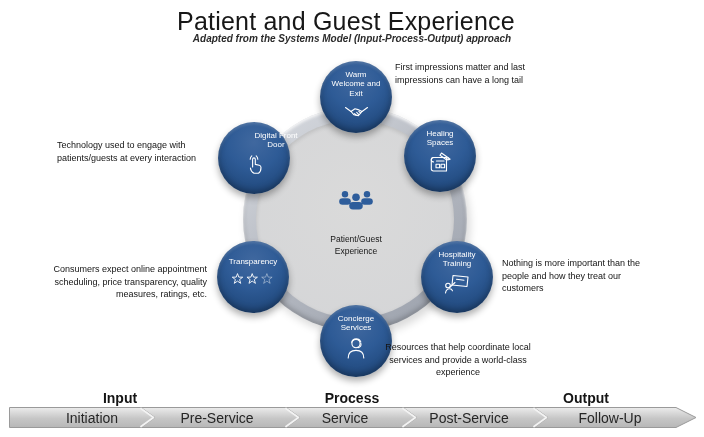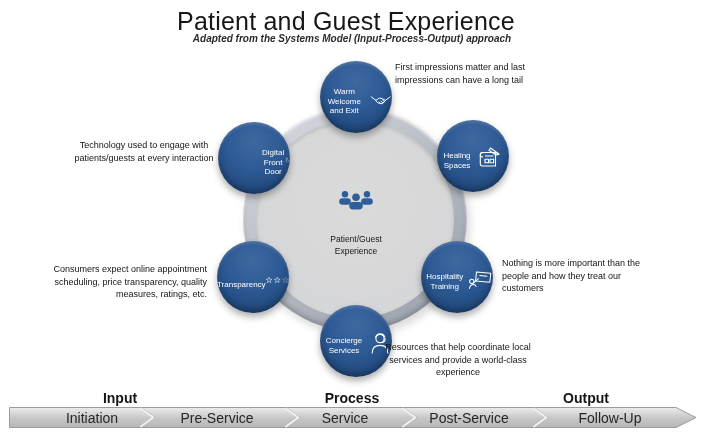--- a/index.html
+++ b/index.html
@@ -20,38 +20,38 @@
     background:radial-gradient(circle at 50% 42%,#dadada 0%,#d4d5d7 100%);
     box-shadow:inset 0 2px 4px rgba(0,0,0,.12);}
 
   .center-box{position:absolute;left:320px;top:189px;width:72px;text-align:center;}
   .center-label{margin-top:20px;font-size:8.5px;line-height:1.45;color:#161616;}
 
   
   .node{position:absolute;width:72px;height:72px;border-radius:50%;
     background:radial-gradient(circle at 50% 28%,#40689f 0%,#2e5b96 42%,#21497d 78%,#1a3f6e 100%);
     box-shadow:0 4px 7px rgba(0,0,0,.32), inset 0 -3px 6px rgba(0,0,0,.28), inset 0 2px 3px rgba(255,255,255,.18);
-    display:flex;align-items:center;justify-content:flex-start;}
+    display:flex;flex-direction:column;align-items:center;justify-content:flex-start;}
   .node-label{color:#ffffff;font-size:8px;font-weight:500;line-height:1.18;text-align:center;margin-top:9px;}
   .node-icon{margin-top:3px;}
   .n-ww{left:320px;top:61px;}   .n-ww  .node-label{width:56px;}
-  .n-hs{left:437px;top:120px;align-items:center;}  .n-hs  .node-label{width:40px;}
+  .n-hs{left:404px;top:120px;align-items:center;}  .n-hs  .node-label{width:40px;}
   .n-ht{left:421px;top:241px;}  .n-ht  .node-label{width:50px;}
   .n-cs{left:320px;top:305px;}  .n-cs  .node-label{width:48px;}
   .n-tr{left:217px;top:241px;}  .n-tr  .node-label{width:66px;margin-top:16px;}
   .n-df{left:218px;top:122px;}  .n-df  .node-label{width:54px;margin-left:44px;}
 
   
   .ann{position:absolute;font-size:9px;line-height:1.4;color:#141414;}
   .ann-ww{left:395px;top:61px;width:152px;text-align:left;}
   .ann-hs{left:500px;top:134px;width:152px;text-align:left;}
   .ann-ht{left:502px;top:257px;width:154px;text-align:left;}
   .ann-cs{left:383px;top:341px;width:150px;text-align:center;}
   .ann-tr{left:45px;top:263px;width:162px;text-align:right;}
-  .ann-df{left:69px;top:139px;width:150px;text-align:center;}
+  .ann-df{left:57px;top:139px;width:150px;text-align:left;}
 
   
   .stage-label{position:absolute;top:390px;width:80px;text-align:center;
     font-size:14px;font-weight:700;color:#151515;}
   .sl-input{left:80px;} .sl-process{left:312px;} .sl-output{left:546px;}
   .bar-svg{position:absolute;left:8px;top:406px;}
   .seg-label{position:absolute;top:410px;width:110px;text-align:center;
     font-size:14px;color:#262626;}
   .seg-0{left:37px;} .seg-1{left:162px;} .seg-2{left:290px;} .seg-3{left:414px;} .seg-4{left:555px;}
 

